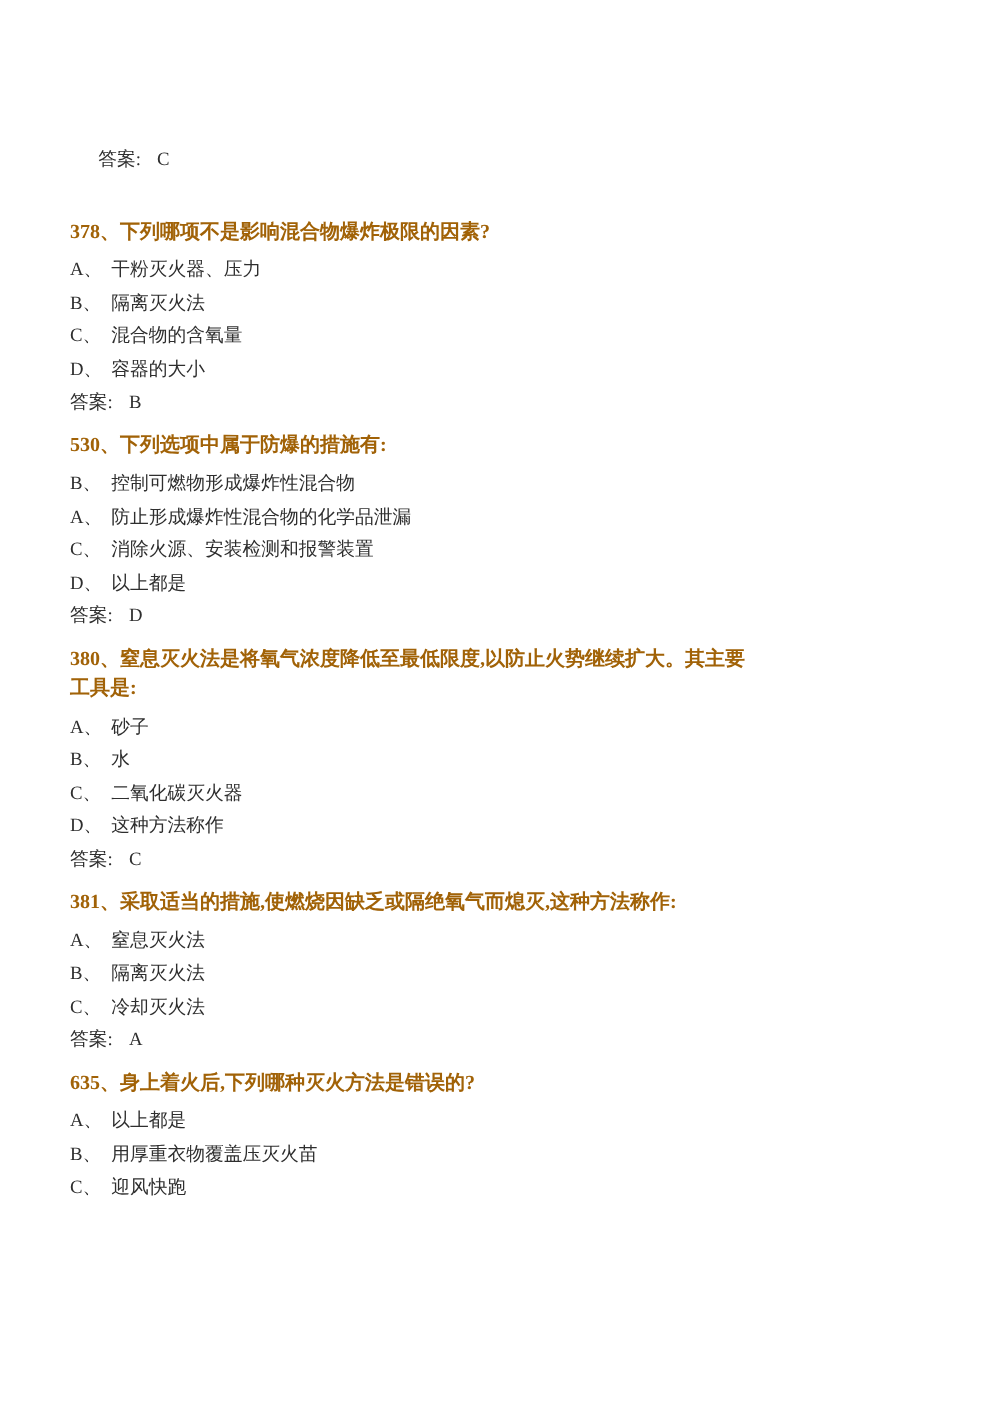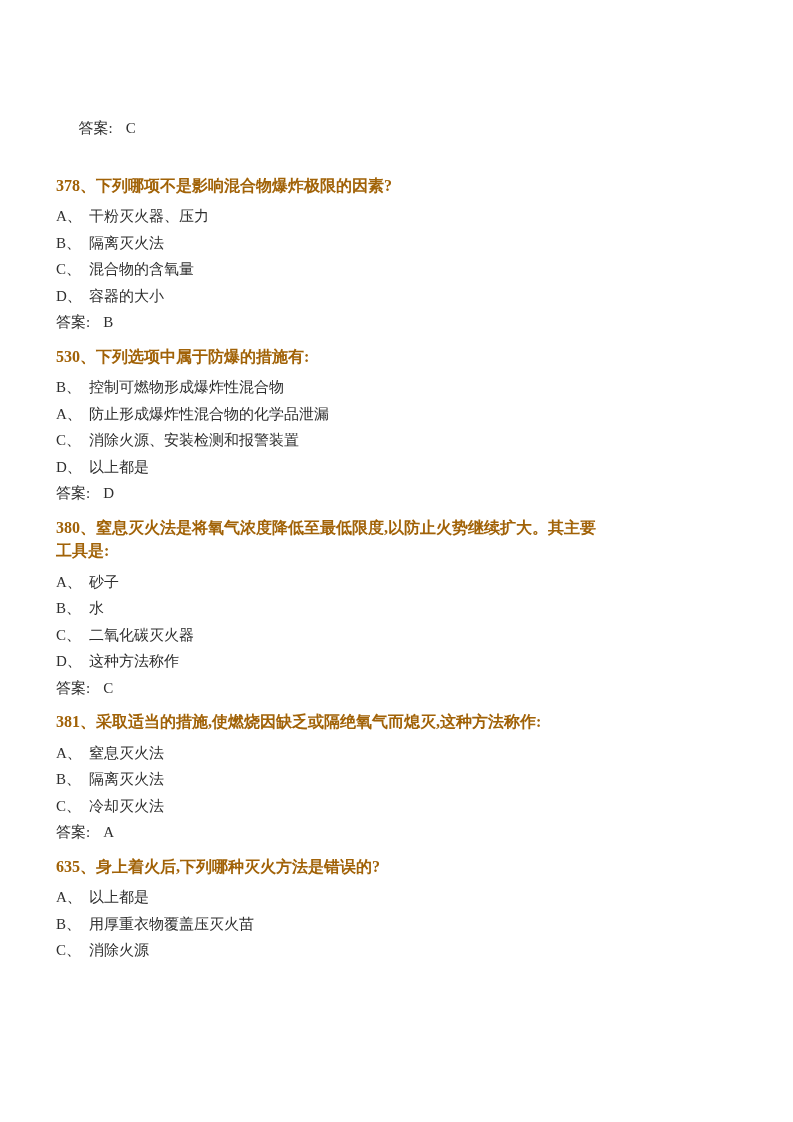--- a/index.html
+++ b/index.html
@@ -106,17 +106,17 @@
   <p class="line"><span class="ans-label">答案:</span><span class="ans-value">A</span></p>
 </div>
 
   <div class="question">
     <p class="qhead">635、身上着火后,下列哪种灭火方法是错误的?</p>
 
   <p class="line"><span class="opt-letter">A、</span><span>以上都是</span></p>
 
   <p class="line"><span class="opt-letter">B、</span><span>用厚重衣物覆盖压灭火苗</span></p>
 
-  <p class="line"><span class="opt-letter">C、</span><span>消除火源</span></p>
+  <p class="line"><span class="opt-letter">C、</span><span>迎风快跑</span></p>
 </div>
 </div>
   </div>
 </div>
 
 </body></html>

